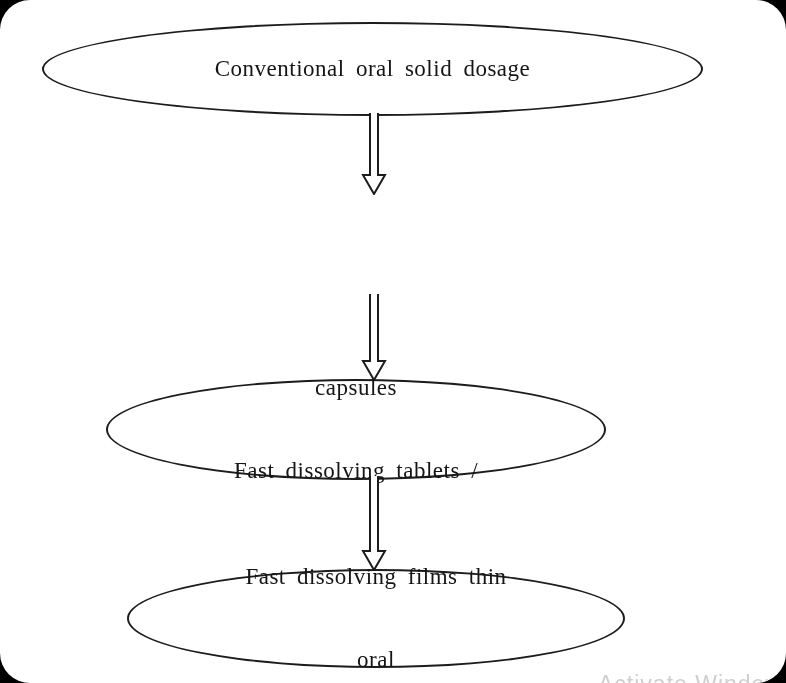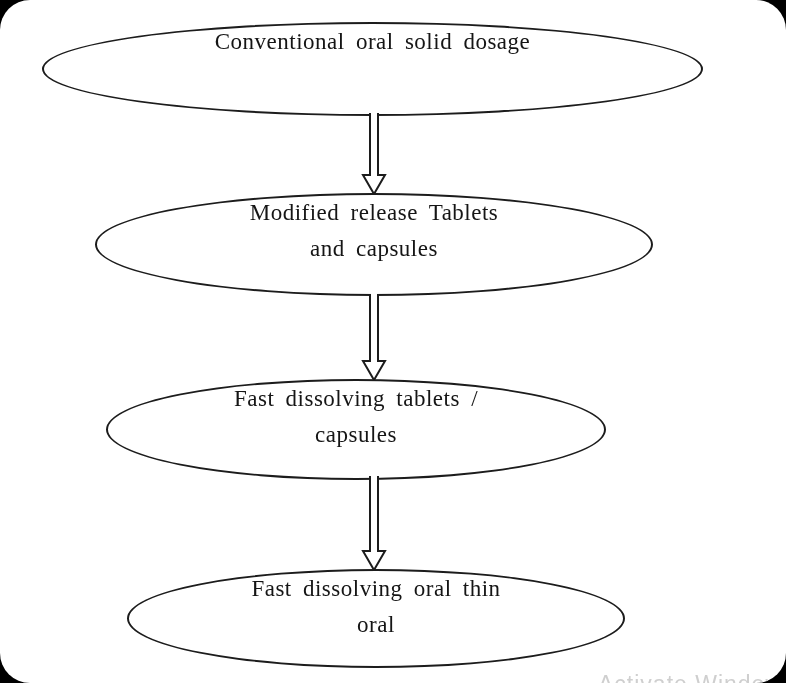--- a/index.html
+++ b/index.html
@@ -23,26 +23,28 @@
   }
   .node {
     position: absolute;
     box-sizing: border-box;
     border: 2px solid #1c1c1c;
     border-radius: 50%;
     background: #ffffff;
     display: flex;
     flex-direction: column;
     align-items: center;
+    justify-content: center;
     text-align: center;
     color: #151515;
     font-size: 23px;
     line-height: 36px;
     word-spacing: 5px;
     letter-spacing: 0.5px;
+    gap: 47px;
   }
   #node-1 { left: 42px;  top: 22px;  width: 661px; height: 94px; }
   #node-2 { left: 95px;  top: 193px; width: 558px; height: 103px; }
   #node-3 { left: 106px; top: 379px; width: 500px; height: 101px; }
   #node-4 { left: 127px; top: 569px; width: 498px; height: 99px; }
   .arrow {
     position: absolute;
     width: 30px;
   }
   #arrow-1 { left: 359px; top: 113px; height: 82px; }
@@ -65,38 +67,34 @@
 <div id="canvas">
 
   <div class="node" id="node-1">
     <span>Conventional oral solid dosage</span>
   </div>
 
   <svg class="arrow" id="arrow-1" viewBox="0 0 30 82" preserveAspectRatio="none">
     <path d="M 11 0 L 11 62 L 4 62 L 15 81 L 26 62 L 19 62 L 19 0" fill="#ffffff" stroke="#1c1c1c" stroke-width="2" stroke-linejoin="miter"></path>
   </svg>
 
-  <div class="node" id="node-2">
-    <span>Modified release Tablets</span>
-    <span>and capsules</span>
-  </div>
 
   <svg class="arrow" id="arrow-2" viewBox="0 0 30 87" preserveAspectRatio="none">
     <path d="M 11 0 L 11 67 L 4 67 L 15 86 L 26 67 L 19 67 L 19 0" fill="#ffffff" stroke="#1c1c1c" stroke-width="2" stroke-linejoin="miter"></path>
   </svg>
 
   <div class="node" id="node-3">
+    <span>capsules</span>
     <span>Fast dissolving tablets /</span>
-    <span>capsules</span>
   </div>
 
   <svg class="arrow" id="arrow-3" viewBox="0 0 30 95" preserveAspectRatio="none">
     <path d="M 11 0 L 11 75 L 4 75 L 15 94 L 26 75 L 19 75 L 19 0" fill="#ffffff" stroke="#1c1c1c" stroke-width="2" stroke-linejoin="miter"></path>
   </svg>
 
   <div class="node" id="node-4">
-    <span>Fast dissolving oral thin</span>
+    <span>Fast dissolving films thin</span>
     <span>oral</span>
   </div>
 
   <div id="watermark">Activate Windows</div>
 
 </div>
 
 </body></html>

